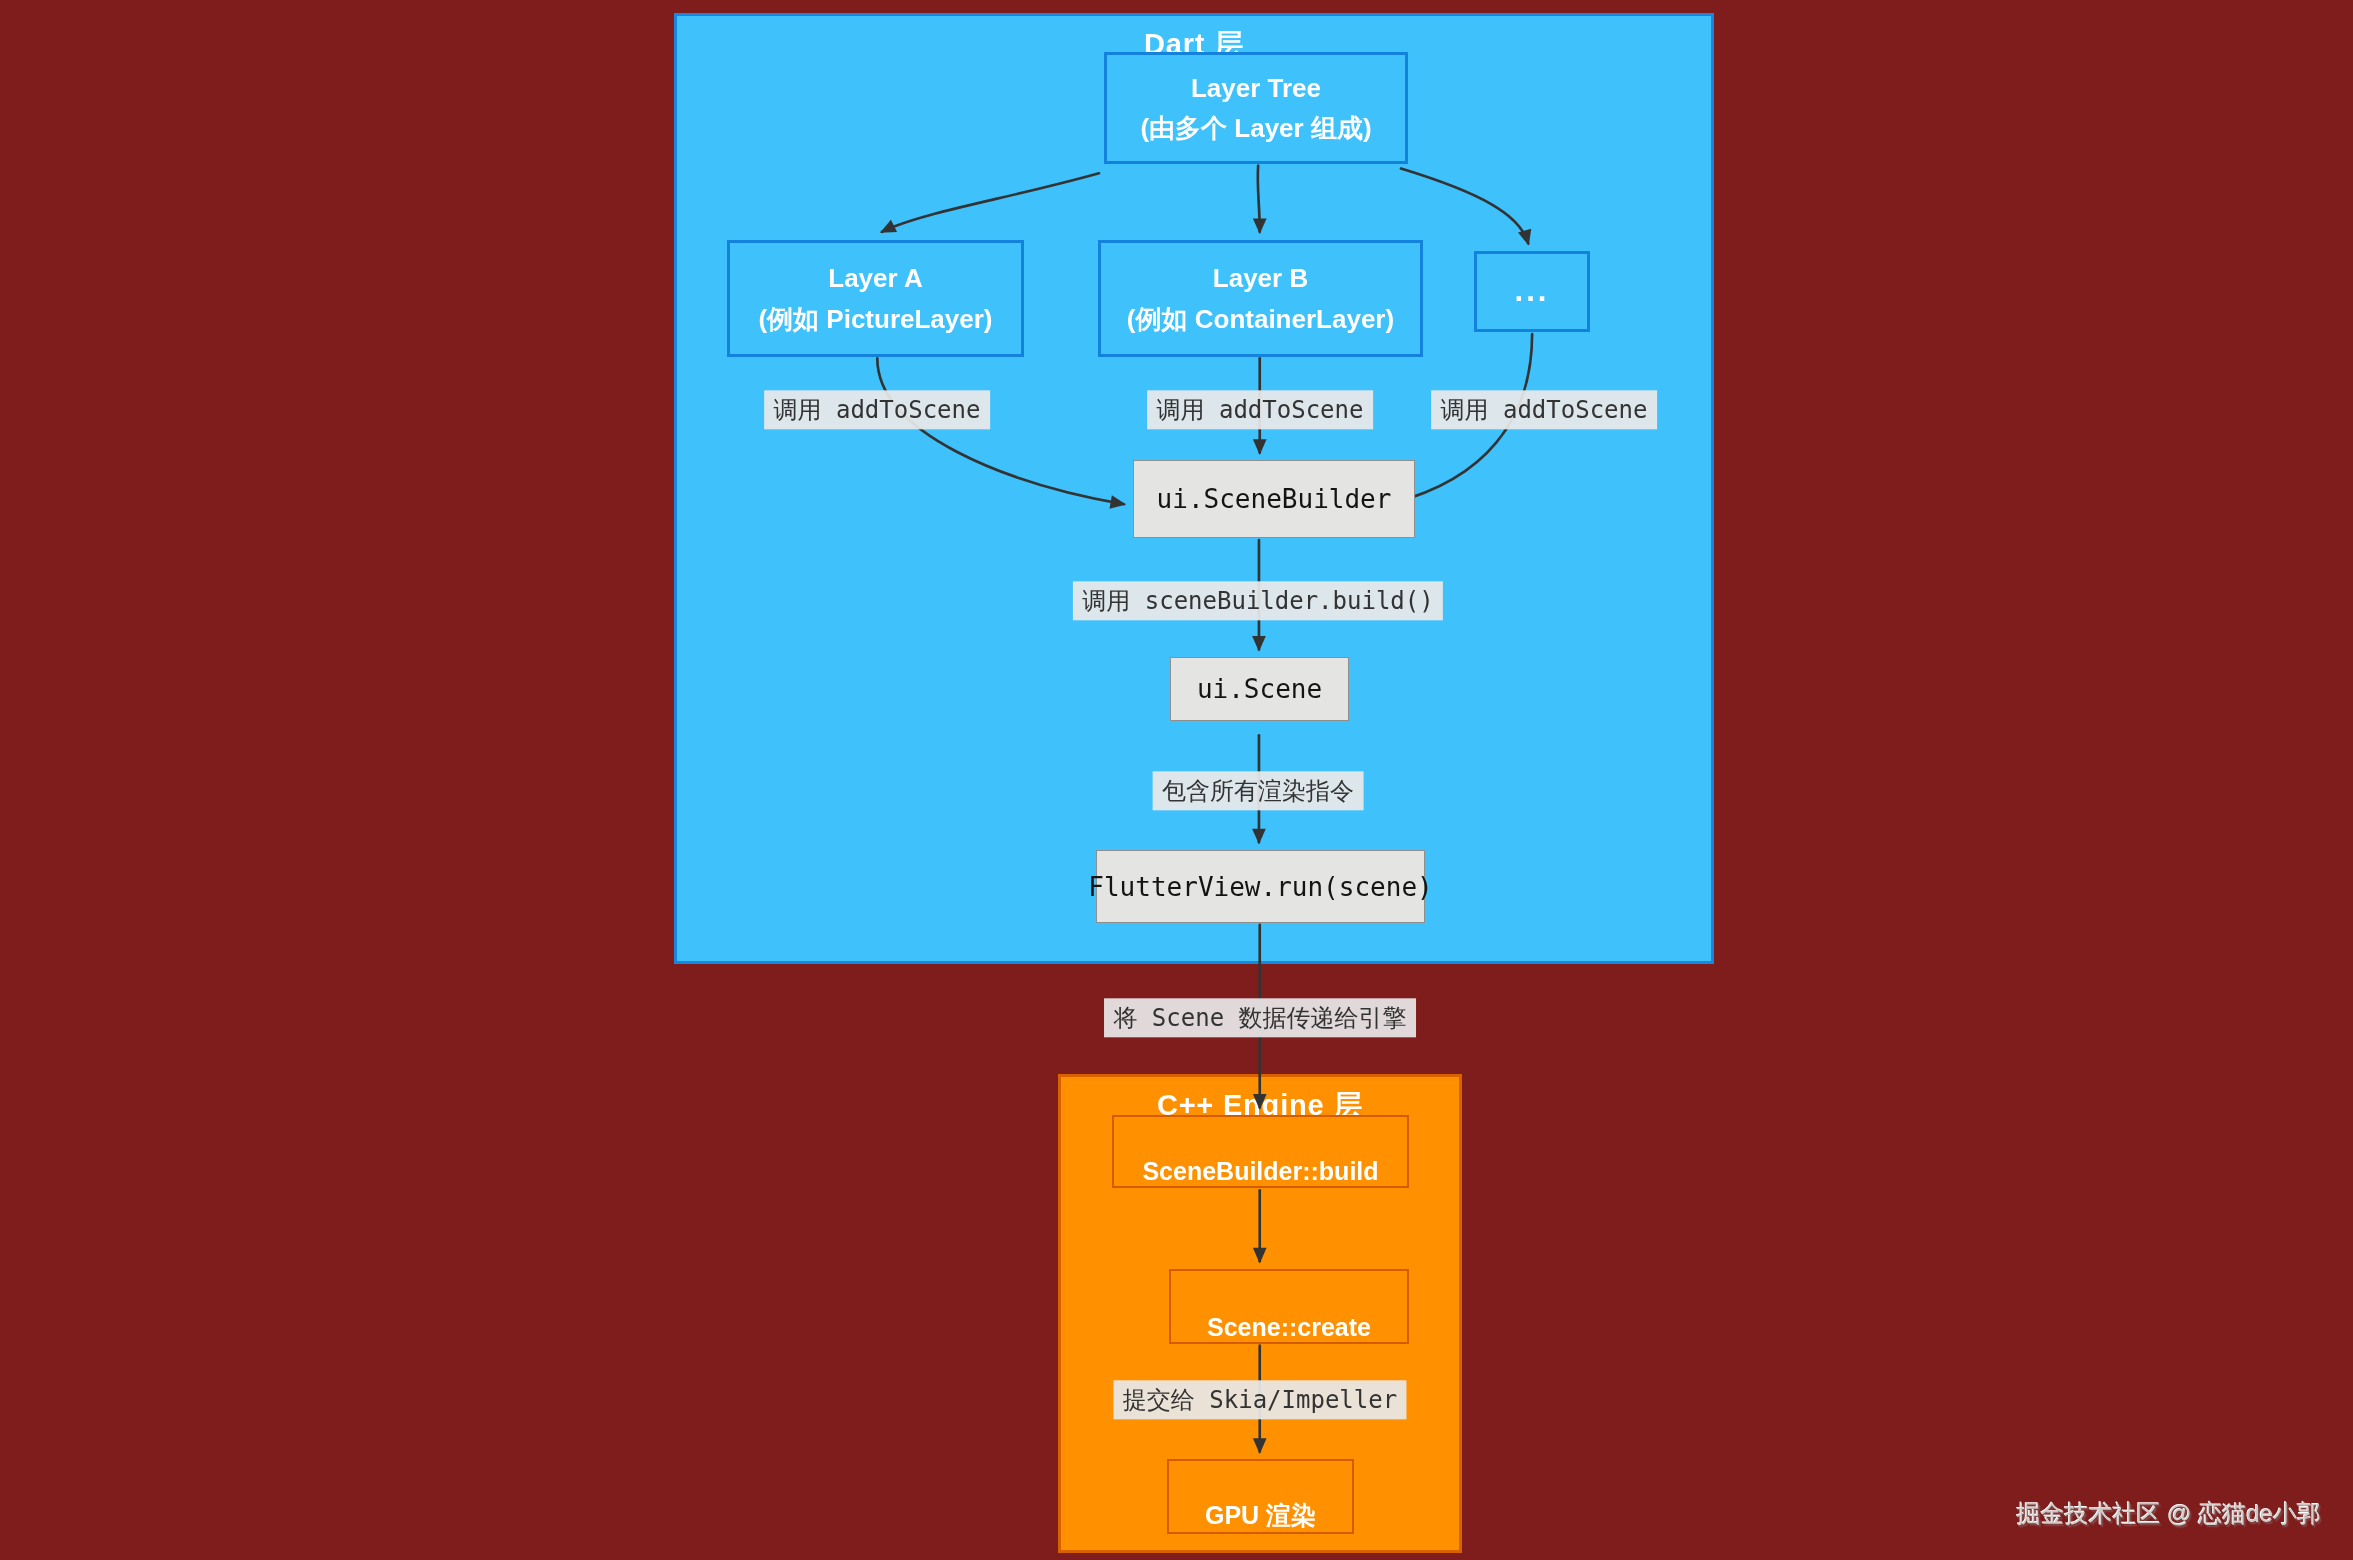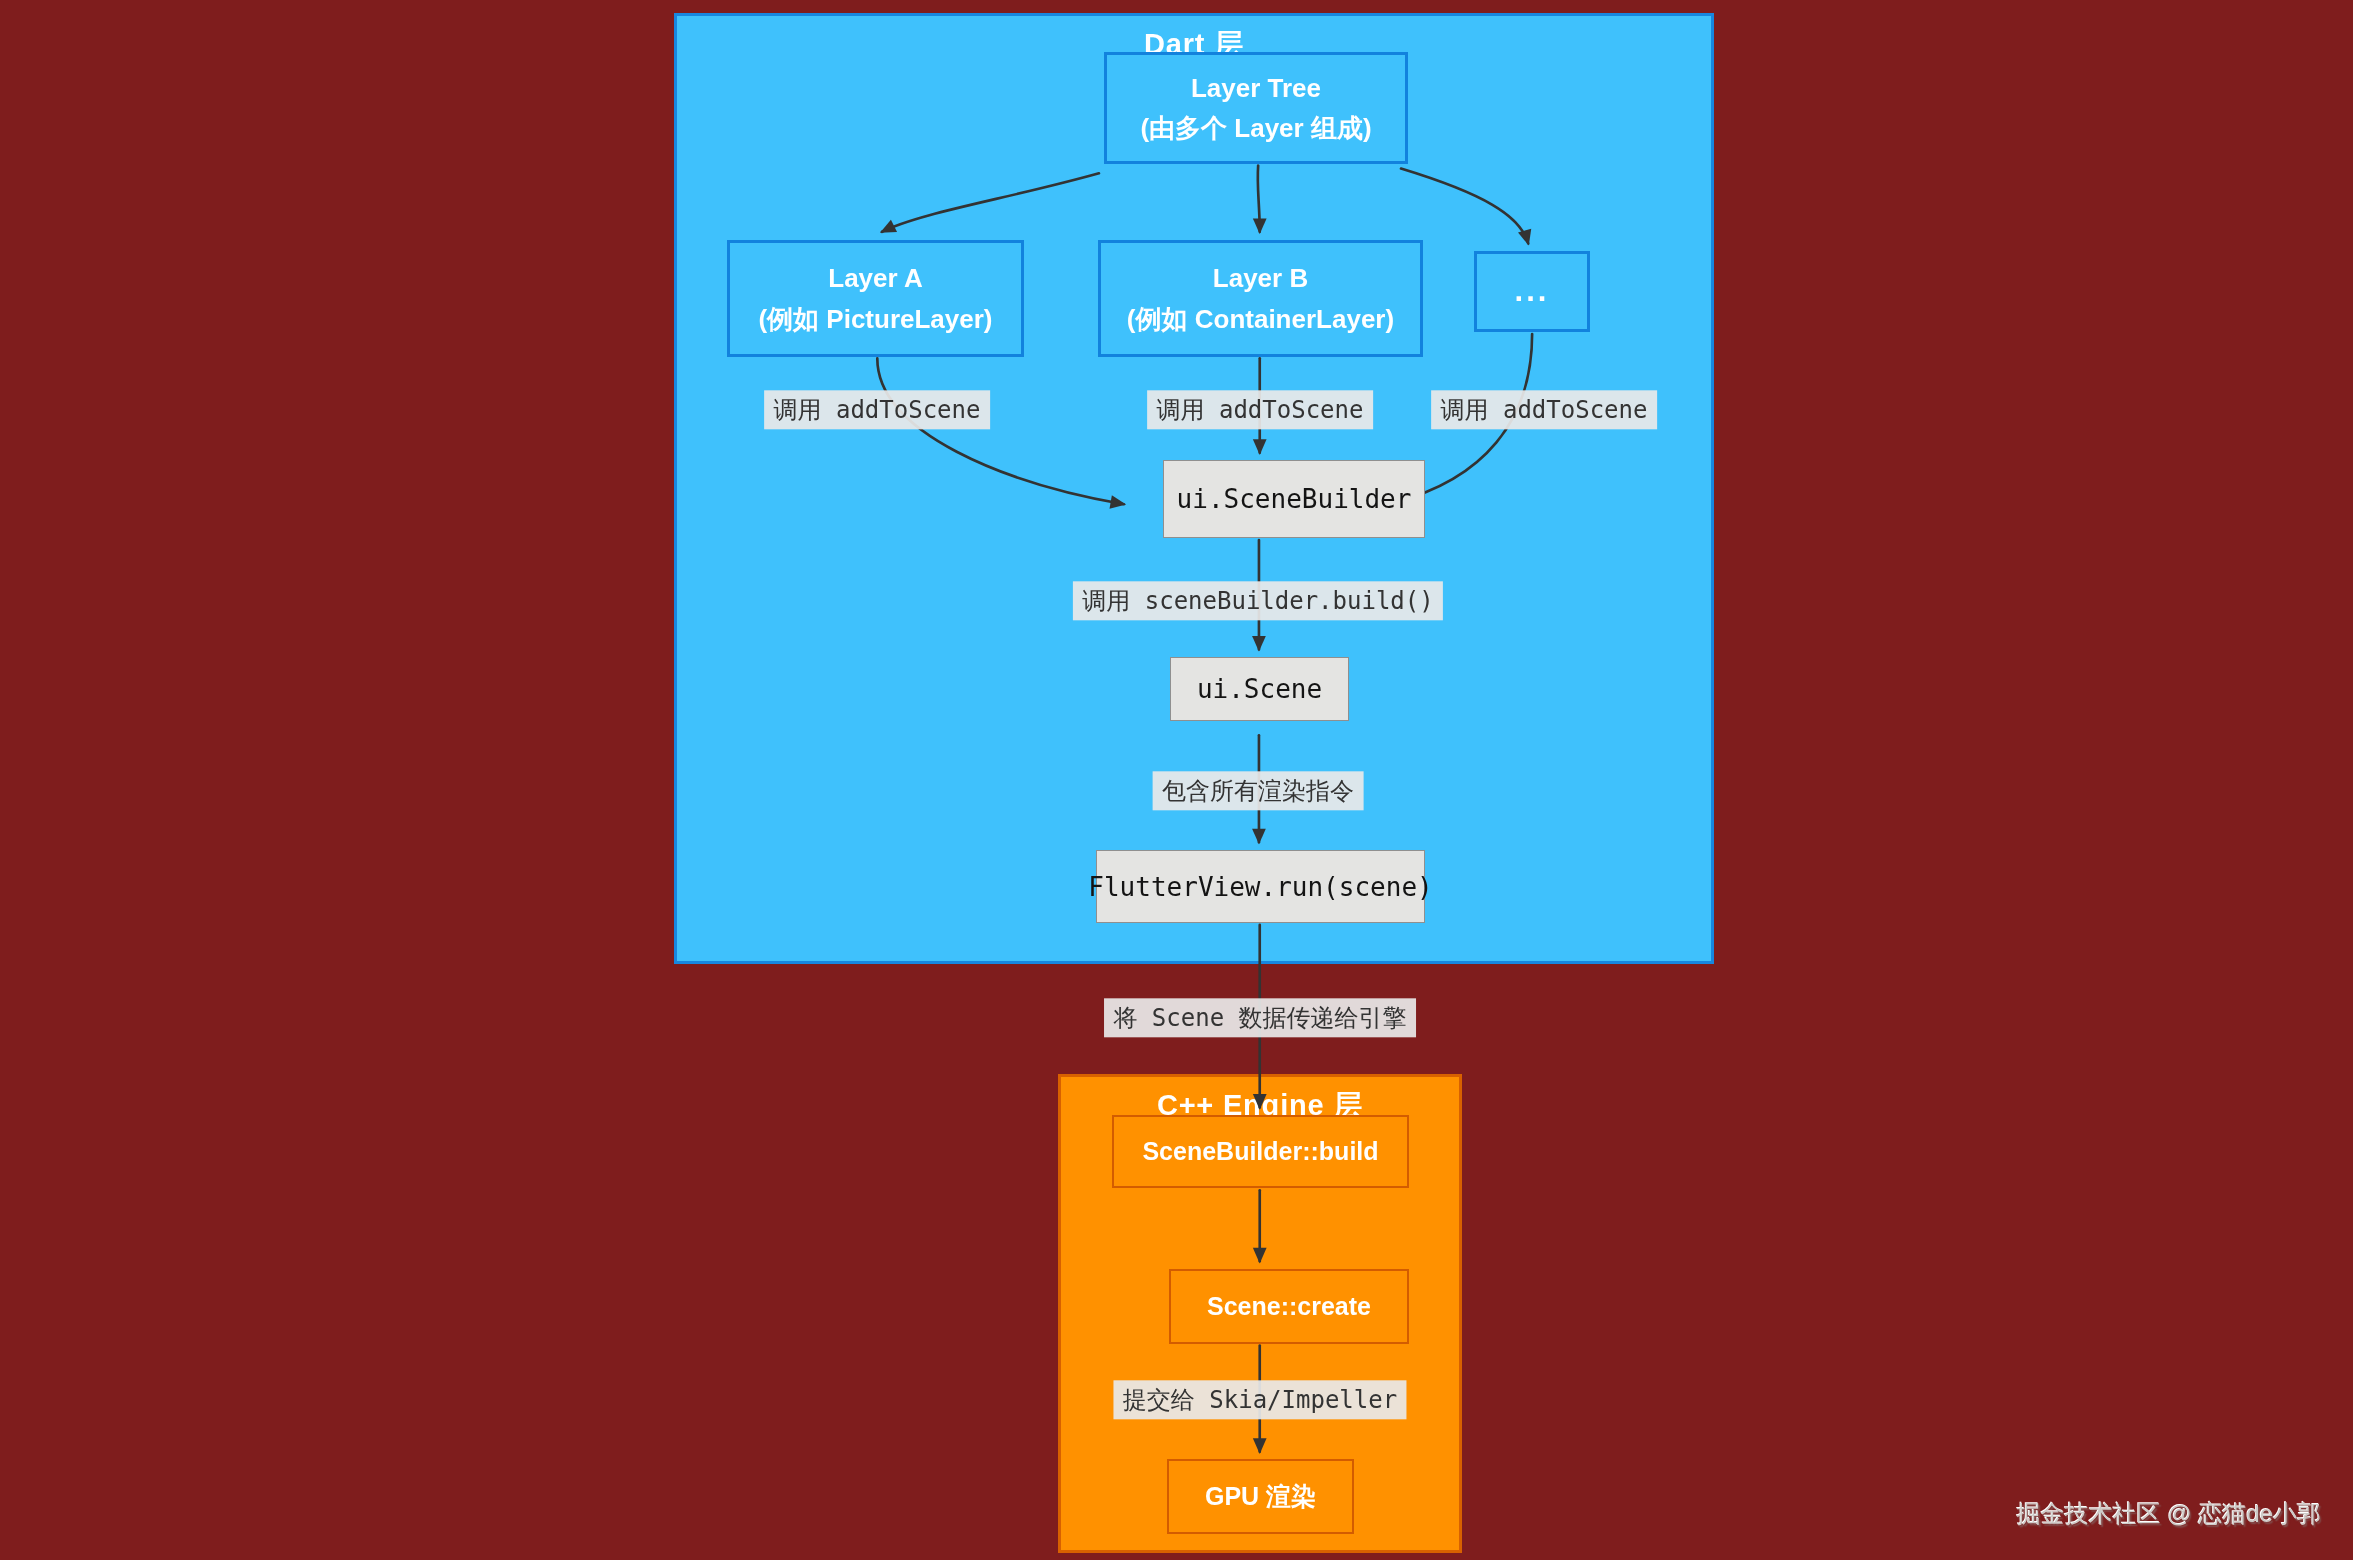--- a/index.html
+++ b/index.html
@@ -49,28 +49,28 @@
   }
   .node-gray {
     background: #e4e4e2;
     border: 1.6px solid #8f8f8f;
     color: #141414; font-size: 26px; font-weight: normal;
     font-family: "DejaVu Sans Mono", "Liberation Mono", monospace, sans-serif;
   }
   .node-orange {
     background: #ff9100;
     border: 2.3px solid #d35c00;
-    color: #ffffff; font-size: 25px; font-weight: bold;
+    color: #ffffff; font-size: 25px; font-weight: bold; justify-content: flex-end;
   }
 
   #node-layer-tree   { left: 1104px; top:   52px; width: 304px; height: 112px; }
   #node-layer-a      { left:  727px; top:  240px; width: 297px; height: 117px; }
   #node-layer-b      { left: 1098px; top:  240px; width: 325px; height: 117px; }
   #node-dots         { left: 1474px; top:  251px; width: 116px; height: 81px; font-size: 31px; letter-spacing: 3.1px; }
-  #node-scenebuilder { left: 1133px; top:  460px; width: 262px; height: 78px; margin-left: 30px; }
+  #node-scenebuilder { left: 1133px; top:  460px; width: 282px; height: 78px; }
   #node-uiscene      { left: 1170px; top:  657px; width: 179px; height:  64px; }
   #node-flutterview  { left: 1096px; top: 850px; width: 329px; height:  73px; }
   #node-sb-build     { left: 1112px; top: 1115px; width: 297px; height:  73px; }
   #node-scene-create { left: 1141px; top: 1269px; width: 240px; height:  75px; margin-left: 28px; }
   #node-gpu          { left: 1167px; top: 1459px; width: 187px; height:  75px; }
 
   
   .edge-label {
     position: absolute; z-index: 4;
     transform: translate(-50%, -50%);

